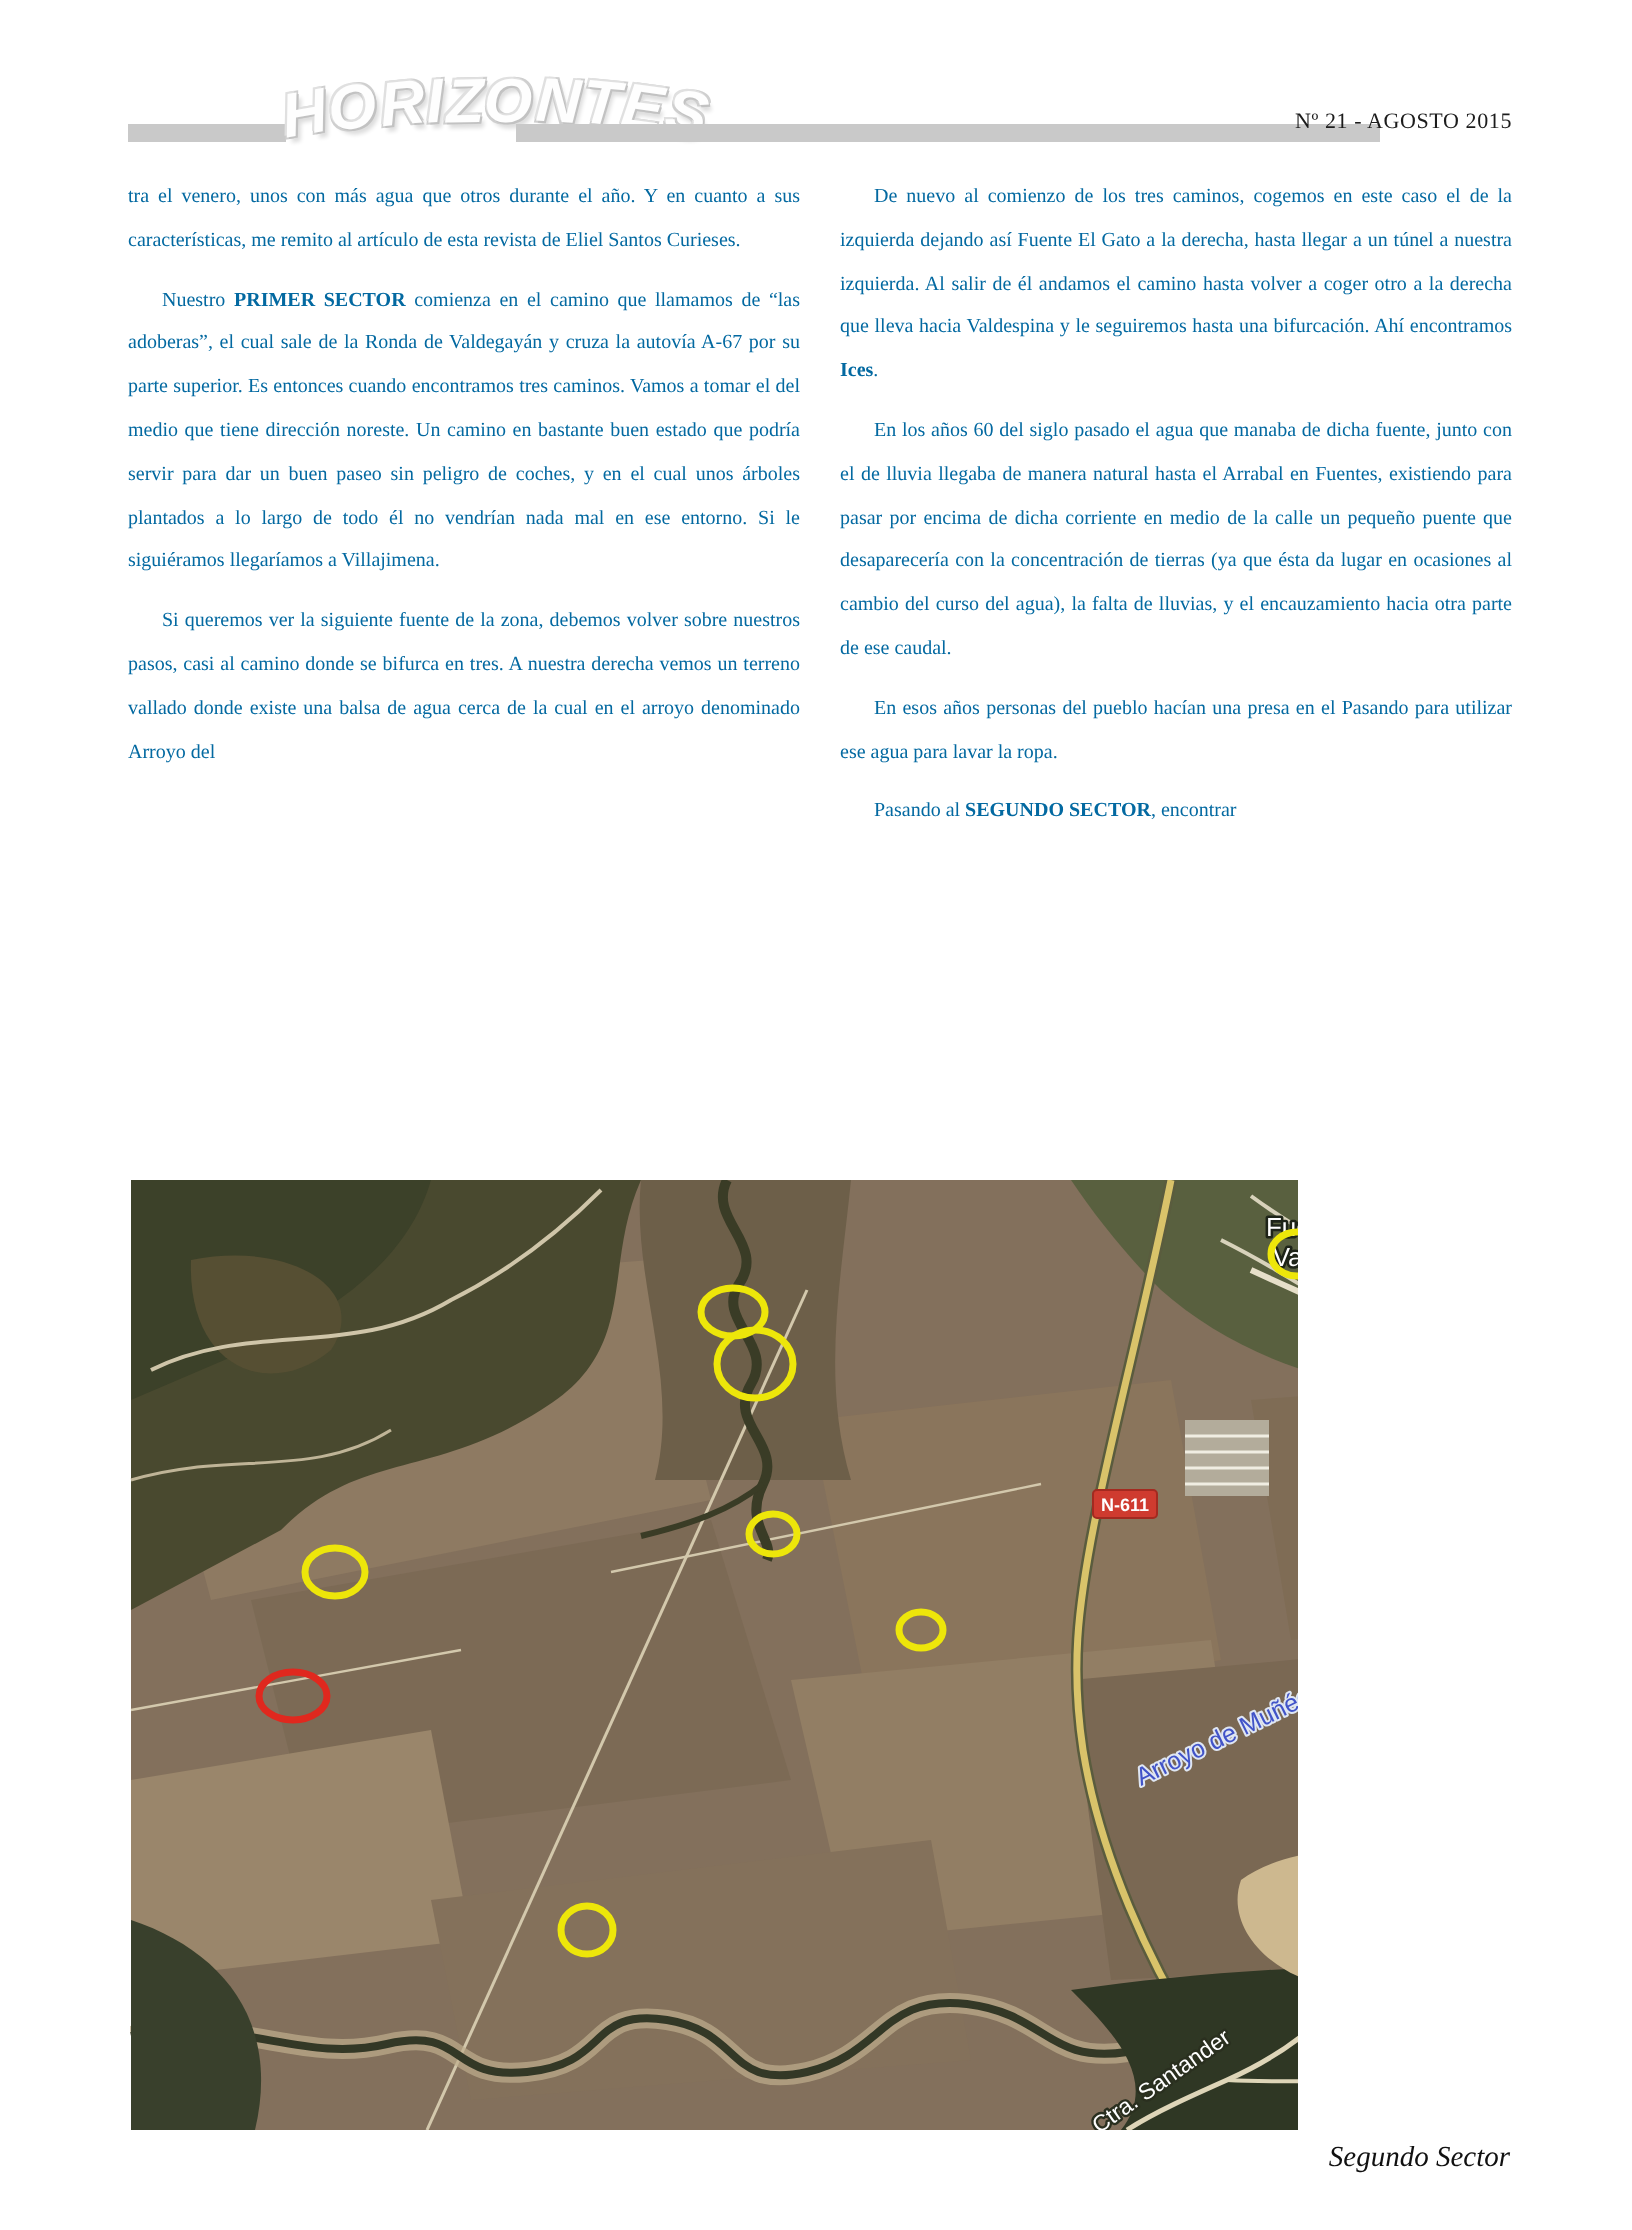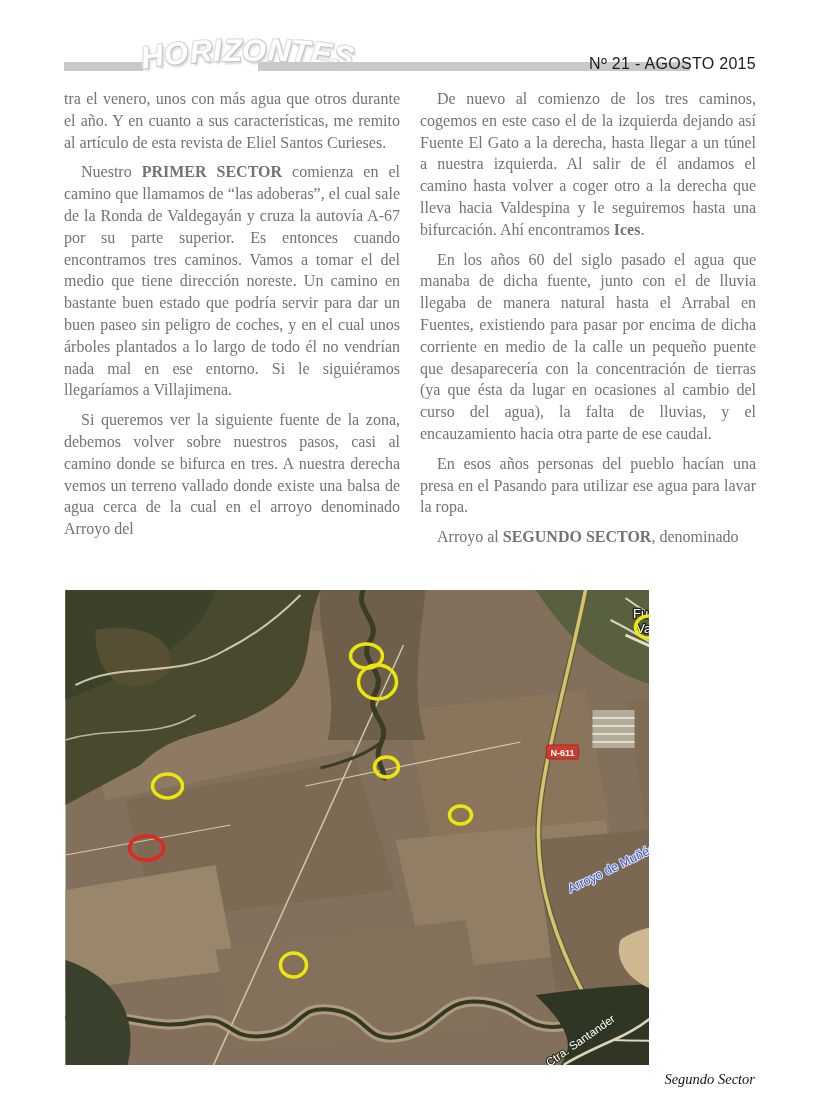--- a/index.html
+++ b/index.html
@@ -1,27 +1,27 @@
 <!DOCTYPE html>
 <html><head>
 <meta charset="utf-8">
 <style>
   *{margin:0;padding:0;box-sizing:border-box}
   html,body{background:#fff}
   body{width:816px;height:1115px;position:relative;font-family:"Liberation Serif",serif;overflow:hidden}
   .hbar{position:absolute;height:9px;background:#c9c9c9}
   .hbar-left{left:64px;top:62px;width:79px}
   .hbar-main{left:258px;top:62px;width:432px}
-  .issue{position:absolute;top:55px;right:60px;font-family:Liberation Sans, sans-serif;font-size:16px;color:#1c1c1c;letter-spacing:.3px}
+  .issue{position:absolute;top:55px;right:60px;font-family:Liberation Serif, serif;font-size:11px;color:#1c1c1c;letter-spacing:.3px}
   .logo{position:absolute;left:141px;top:33px;white-space:nowrap}
   .logo span{display:inline-block;font-family:"Liberation Sans",sans-serif;font-weight:bold;font-style:italic;
     font-size:31px;letter-spacing:1px;color:#fefefe;
     text-shadow:1px 1px 0 #c2c2c2,-1px -1px 0 #e0e0e0,1px -1px 0 #cfcfcf,-1px 1px 0 #cfcfcf,2px 3px 2px #dcdcdc}
   .columns{position:absolute;left:64px;top:88px;width:692px;height:502px;display:flex;gap:20px;overflow:hidden}
-  .col{width:336px;text-align:justify;font-size:16px;line-height:21.8px;color:#737373}
+  .col{width:336px;text-align:justify;font-size:10px;line-height:21.8px;color:#0369a1}
   .col p{margin:0 0 8px 0;text-indent:17px}
   .col p.no-indent{text-indent:0}
   .map-figure{position:absolute;left:65px;top:590px;width:584px;height:475px;overflow:hidden}
   .map-figure svg{display:block}
   .caption{position:absolute;top:1071px;right:61px;font-style:italic;font-size:14.5px;color:#111}
   svg text{font-family:"Liberation Sans",sans-serif}
   .maplabel{paint-order:stroke;stroke-linejoin:round}
 </style>
 </head>
 <body>
@@ -36,21 +36,21 @@
   <div class="columns">
     <div class="col">
         <p class="no-indent"><span>tra el venero, unos con más agua que otros durante el año. Y en cuanto a sus características, me remito al artículo de esta revista de Eliel Santos Curieses.</span></p>
         <p><span>Nuestro </span><b>PRIMER SECTOR</b><span> comienza en el camino que llamamos de “las adoberas”, el cual sale de la Ronda de Valdegayán y cruza la autovía A-67 por su parte superior. Es entonces cuando encontramos tres caminos. Vamos a tomar el del medio que tiene dirección noreste. Un camino en bastante buen estado que podría servir para dar un buen paseo sin peligro de coches, y en el cual unos árboles plantados a lo largo de todo él no vendrían nada mal en ese entorno. Si le siguiéramos  llegaríamos a Villajimena.</span></p>
         <p><span>Si queremos ver la siguiente fuente de la zona, debemos volver sobre nuestros pasos, casi al camino donde se bifurca en tres. A nuestra derecha vemos un terreno vallado donde existe una balsa de agua cerca de la cual en el arroyo denominado Arroyo del</span></p>
       </div>
     <div class="col">
         <p><span>De nuevo al comienzo de los tres caminos, cogemos en este caso el de la izquierda dejando así Fuente El Gato a la derecha, hasta llegar a un túnel a nuestra izquierda. Al salir de él andamos el camino hasta volver a coger otro a la derecha que lleva hacia Valdespina y le seguiremos hasta una bifurcación. Ahí encontramos </span><b>Ices</b><span>.</span></p>
         <p><span>En los años 60 del siglo pasado el agua que manaba de dicha fuente, junto con el de lluvia llegaba de manera natural hasta el Arrabal en Fuentes, existiendo para pasar por encima de dicha corriente en medio de la calle un pequeño puente que desaparecería con la concentración de tierras (ya que ésta da lugar en ocasiones al cambio del curso del agua), la falta de lluvias, y el encauzamiento hacia otra parte de ese caudal.</span></p>
         <p><span>En esos años personas del pueblo hacían una presa en el Pasando para utilizar ese agua para lavar la ropa.</span></p>
-        <p><span>Arroyo al </span><b>SEGUNDO SECTOR</b><span>, denominado</span></p>
+        <p><span>Pasando al </span><b>SEGUNDO SECTOR</b><span>, encontrar</span></p>
       </div>
   </div>
 
   <div class="map-figure">
     <svg viewBox="0 0 690 475" width="691" height="475">
 
       <rect width="690" height="475" fill="#83705c"></rect>
       <g>
         <polygon points="0,60 260,40 290,160 40,210" fill="#8e7a62"></polygon>
         <polygon points="340,120 520,100 545,240 370,270" fill="#8a755c"></polygon>

